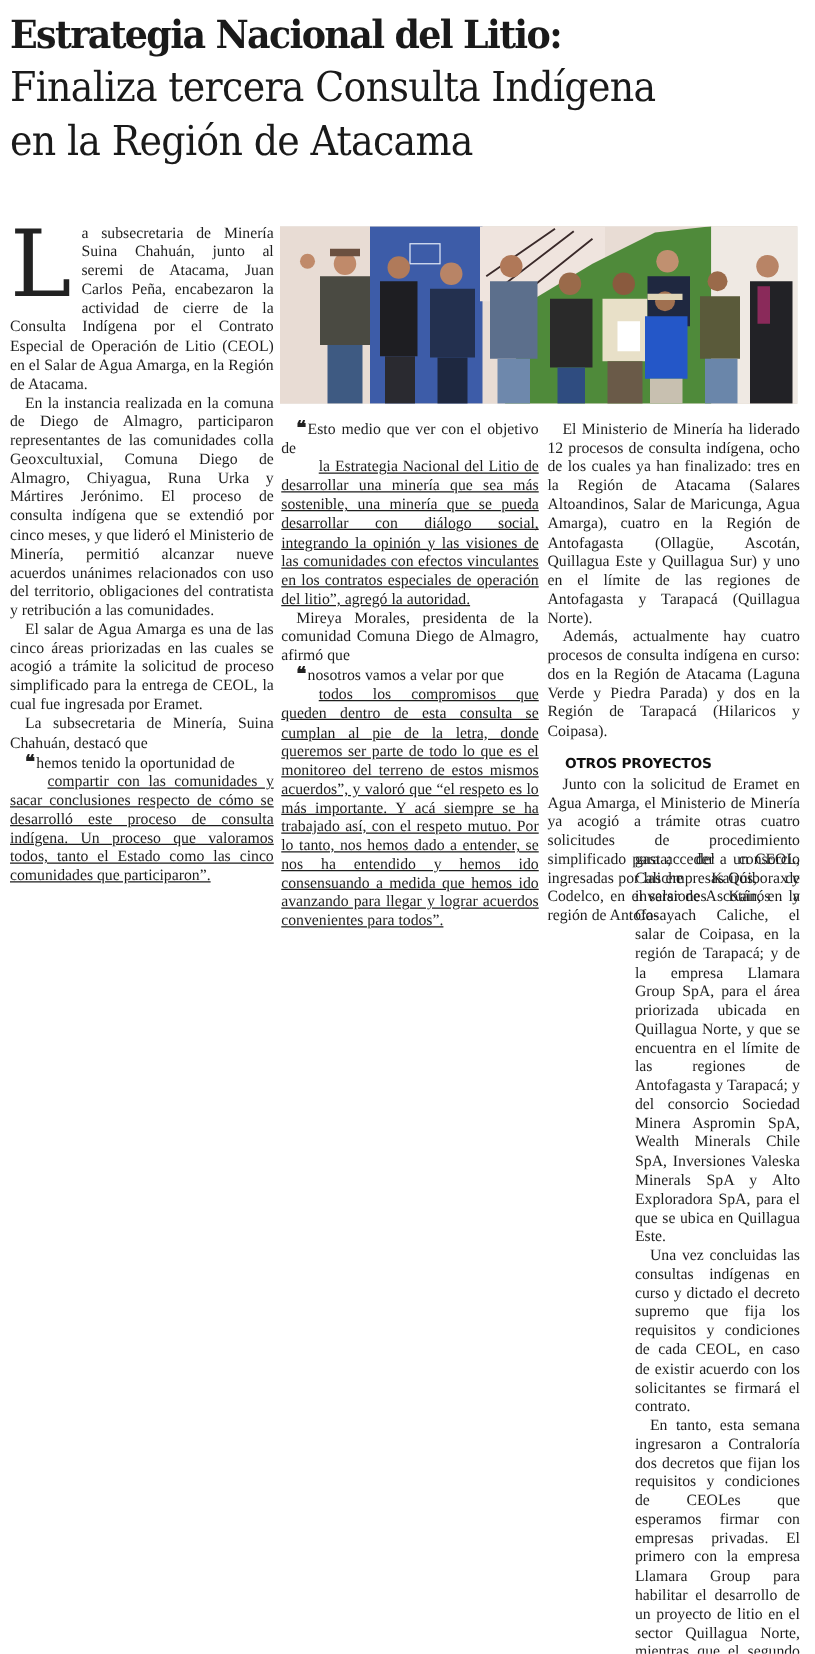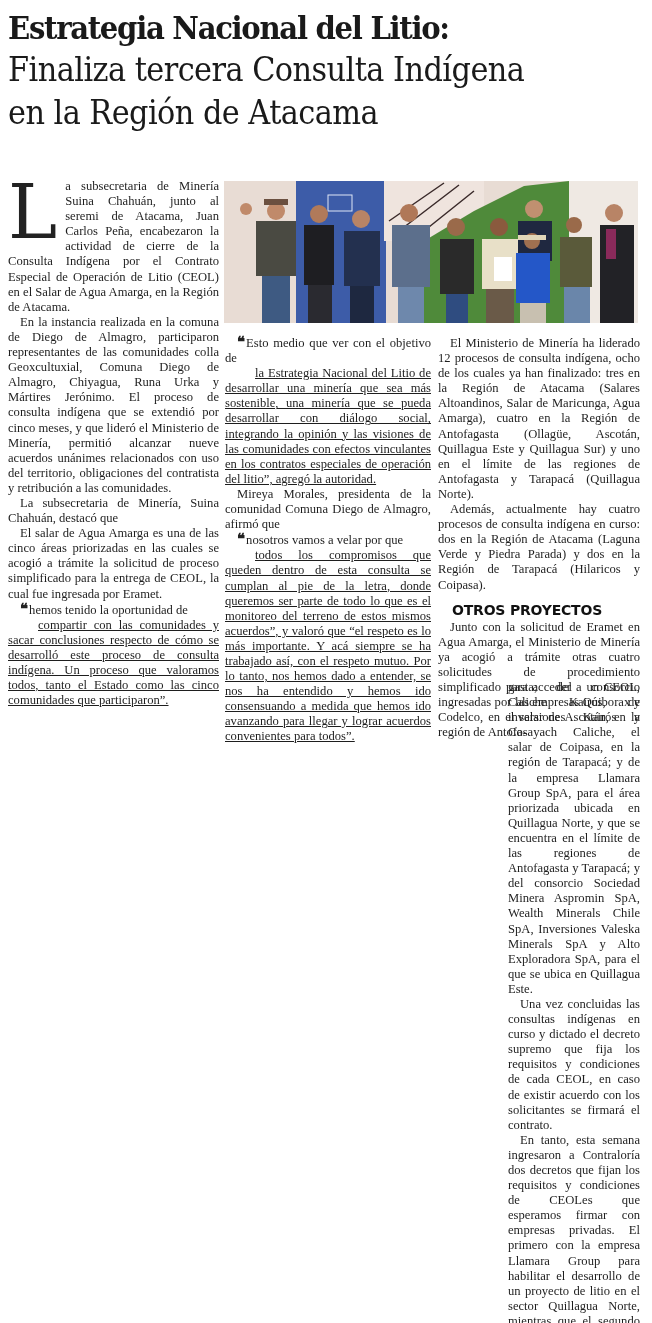--- a/index.html
+++ b/index.html
@@ -12,21 +12,21 @@
   .col p { text-indent: 12px; }
   .col p.noind { text-indent: 0; }
   .col1 { left: 8px; top: 179px; width: 211px; }
   .col2 { left: 225px; top: 335px; width: 206px; }
   .col3 { left: 438px; top: 336px; width: 202px; }
   .col4 { left: 508px; top: 680px; width: 132px; }
   .dropcap { float: left; font-size: 74px; line-height: 58px; height: 60px; margin: 4px 8px 0 0; font-family: "DejaVu Serif", serif; color: #222; }
   .quote { text-indent: 0 !important; }
   .quote .qmark { font-family: "DejaVu Serif", serif; font-weight: bold; font-size: 15px; margin-left: 12px; margin-right: 3px; letter-spacing: -2px; color: #222; }
   .quote .second { display: block; padding-left: 30px; text-decoration: underline; }
-  .subhead { font-family: "DejaVu Sans", sans-serif; font-weight: bold; font-size: 14px; letter-spacing: -0.2px; margin: 10px 0 2px 14px; color: #111; text-indent: 0; }
+  .subhead { font-family: "DejaVu Sans", sans-serif; font-weight: bold; font-size: 11px; letter-spacing: -0.2px; margin: 10px 0 2px 14px; color: #111; text-indent: 0; }
   .photo { position: absolute; left: 224px; top: 181px; width: 414px; height: 142px; overflow: hidden; background: #e9e2dc; }
   .photo svg { display: block; }
 </style>
 </head>
 <body>
 
 <div class="headline">
   <div class="h1">Estrategia Nacional del Litio:</div>
   <div class="h2">Finaliza tercera Consulta Indígena</div>
   <div class="h2">en la Región de Atacama</div>
@@ -76,22 +76,22 @@
         <rect x="376" y="44" width="34" height="98" fill="#222226"></rect>
         <rect x="382" y="48" width="10" height="30" fill="#8a2a5a"></rect>
     </g>
   </svg>
 </div>
 
 <div class="col col1">
   <span class="dropcap">L</span>
   <p class="noind">a subsecretaria de Minería Suina Chahuán, junto al seremi de Atacama, Juan Carlos Peña, encabezaron la actividad de cierre de la Consulta Indígena por el Contrato Especial de Operación de Litio (CEOL) en el Salar de Agua Amarga, en la Región de Atacama.</p>
   <p>En la instancia realizada en la comuna de Diego de Almagro, participaron representantes de las comunidades colla Geoxcultuxial, Comuna Diego de Almagro, Chiyagua, Runa Urka y Mártires Jerónimo. El proceso de consulta indígena que se extendió por cinco meses, y que lideró el Ministerio de Minería, permitió alcanzar nueve acuerdos unánimes relacionados con uso del territorio, obligaciones del contratista y retribución a las comunidades.</p>
+  <p>El salar de Agua Amarga es una de las cinco áreas priorizadas en las cuales se acogió a trámite la solicitud de proceso simplificado para la entrega de CEOL, la cual fue ingresada por Eramet.</p>
   <p>La subsecretaria de Minería, Suina Chahuán, destacó que</p>
-  <p>El salar de Agua Amarga es una de las cinco áreas priorizadas en las cuales se acogió a trámite la solicitud de proceso simplificado para la entrega de CEOL, la cual fue ingresada por Eramet.</p>
   <p class="quote">
     <span class="qmark">❝</span><span>hemos tenido la oportunidad de</span>
     <span class="second" style="padding-left:0;text-indent:30px;">compartir con las comunidades y sacar conclusiones respecto de cómo se desarrolló este proceso de consulta indígena. Un proceso que valoramos todos, tanto el Estado como las cinco comunidades que participaron”.</span>
   </p>
 </div>
 
 <div class="col col2">
   <p class="quote">
     <span class="qmark">❝</span><span>Esto medio que ver con el objetivo de</span>
     <span class="second" style="padding-left:0;text-indent:30px;">la Estrategia Nacional del Litio de desarrollar una minería que sea más sostenible, una minería que se pueda desarrollar con diálogo social, integrando la opinión y las visiones de las comunidades con efectos vinculantes en los contratos especiales de operación del litio”, agregó la autoridad.</span>

